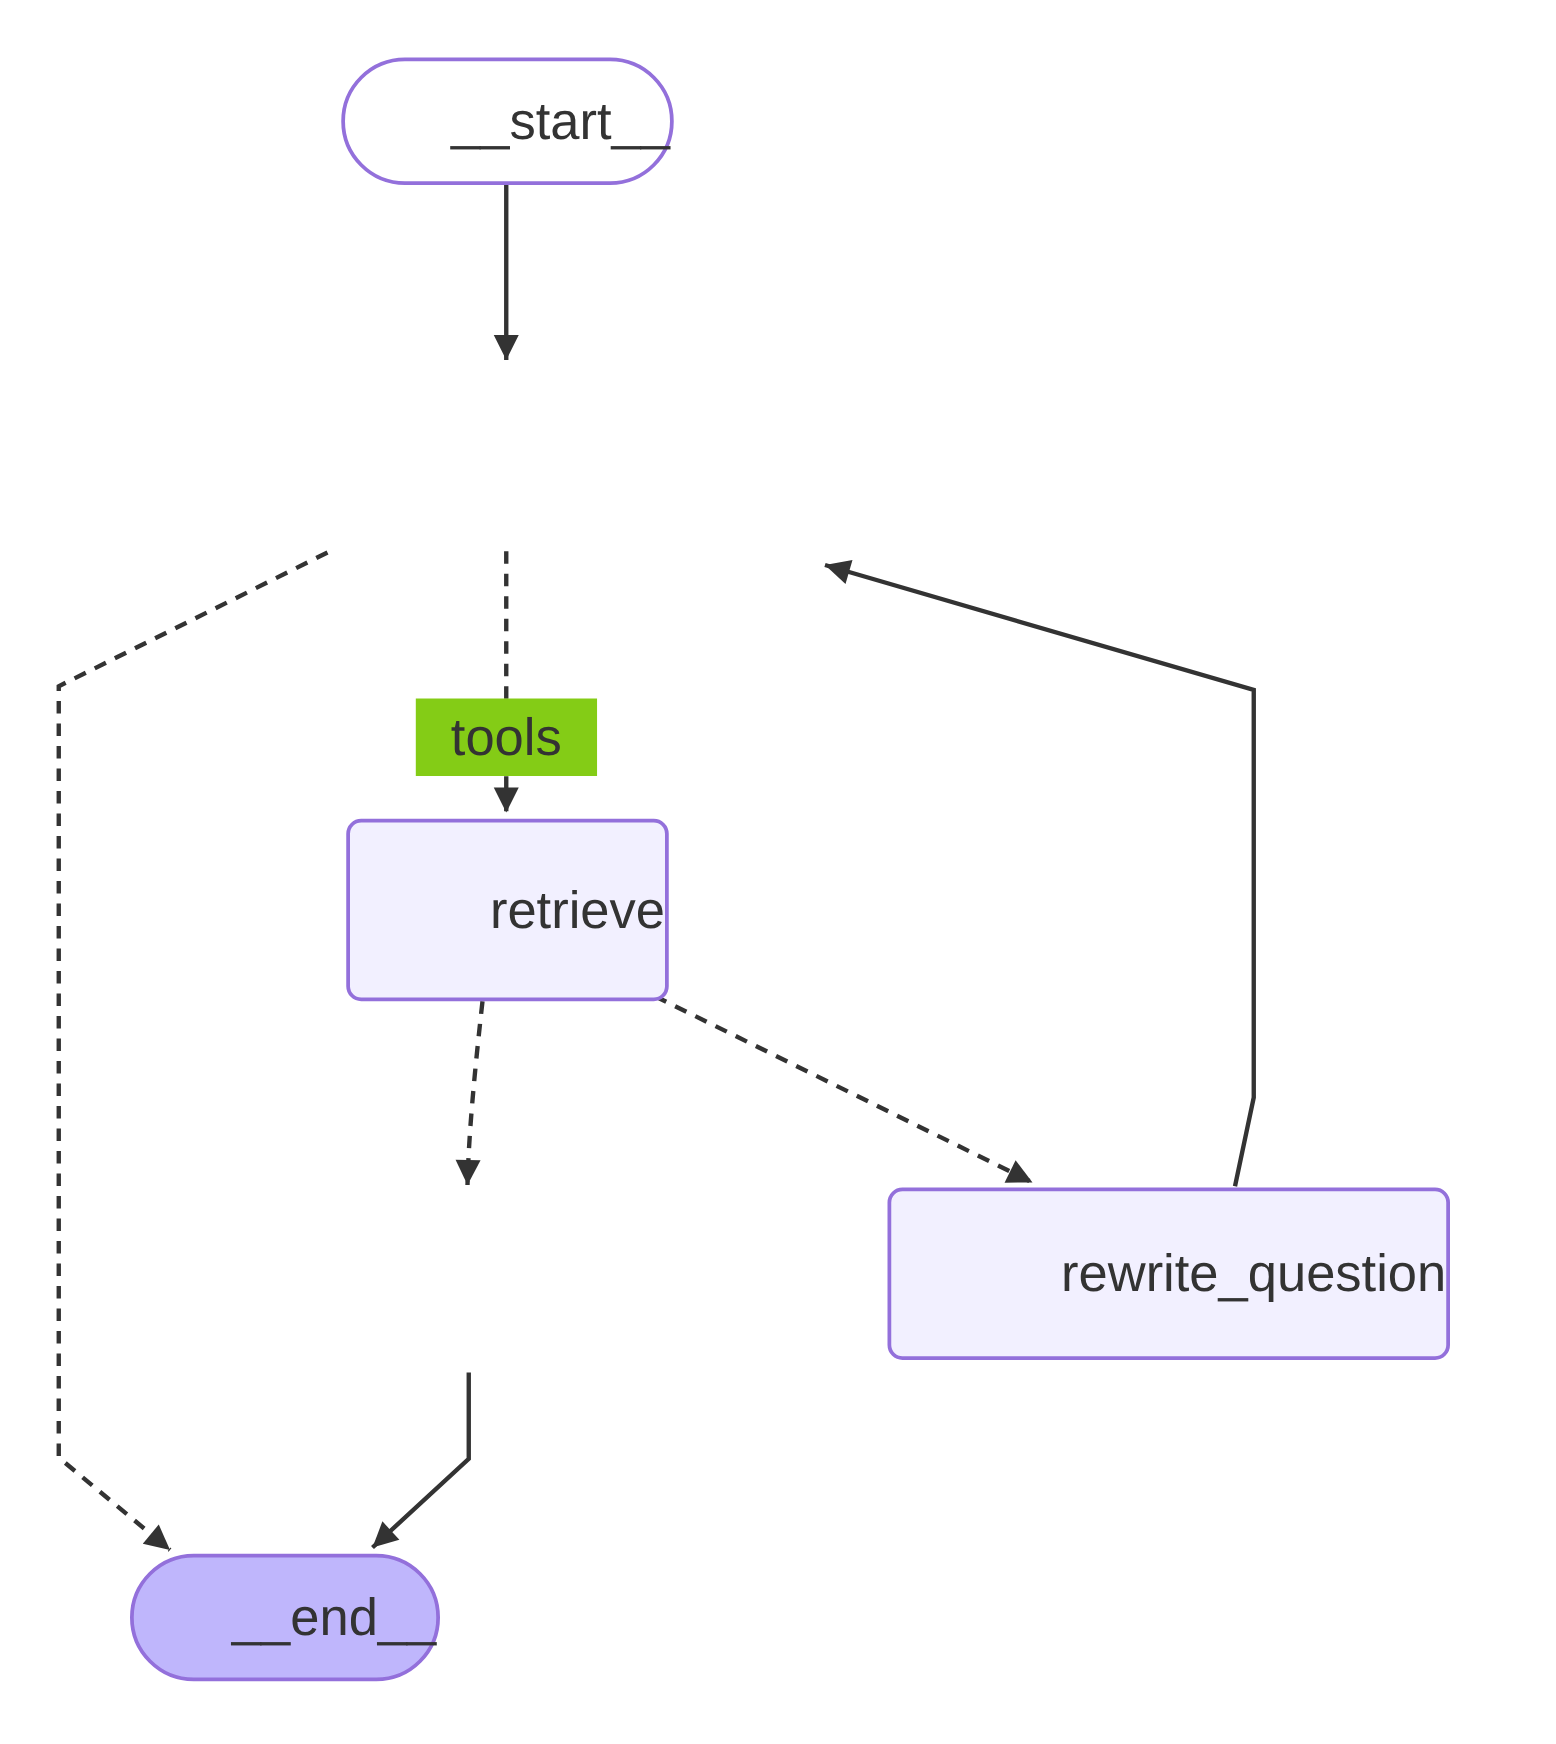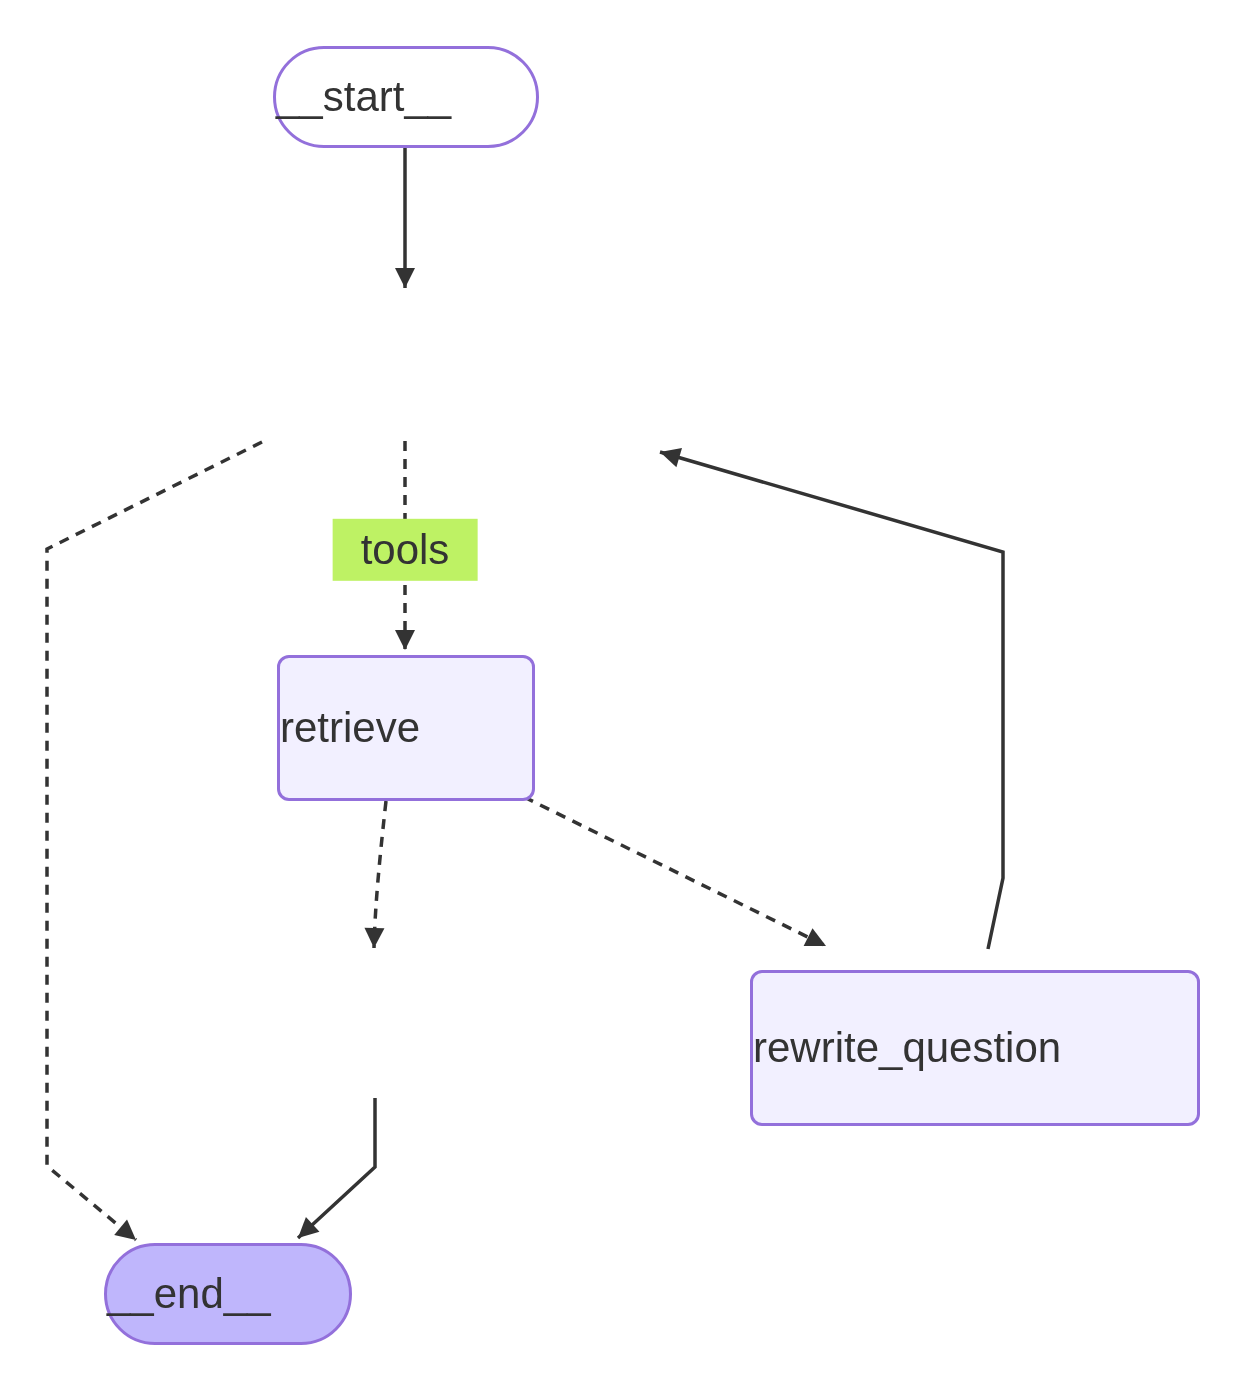--- a/index.html
+++ b/index.html
@@ -9,40 +9,41 @@
     background:#ffffff;
     font-family:"Liberation Sans", sans-serif;
     overflow:hidden;
   }
   .edges { position:absolute; left:0; top:0; }
   .edge { fill:none; stroke:#333333; stroke-width:3.5; }
   .edge.dashed { stroke-dasharray:10 8; }
   .node {
     position:absolute;
     box-sizing:border-box;
-    display:flex; align-items:center; justify-content:flex-start;
+    display:flex; align-items:center; justify-content:flex-end;
     background:#f2f0ff;
     border:3px solid #9370db;
     border-radius:12px;
     color:#333333;
     font-size:42px;
     line-height:1.2;
     white-space:nowrap;
   }
   .node.stadium { border-radius:52px; }
   .node.start-node { background:#ffffff; }
   .node.end-node { background:#bfb6fc; }
   .edge-label {
     position:absolute;
     transform:translate(-50%,-50%);
-    background:#bef264;
+    background:#84cc16;
     color:#333333;
     font-size:42px;
     line-height:1.2;
     padding:6px 28px;
+    margin-top:40px;
   }
 </style>
 </head>
 <body>
 
 <div class="canvas">
 
   <svg class="edges" width="1245" height="1395" viewBox="0 0 1245 1395">
     <defs>
       <marker id="arrow" viewBox="0 0 12 12" refX="11" refY="6" markerWidth="26" markerHeight="24" markerUnits="userSpaceOnUse" orient="auto">
@@ -70,21 +71,21 @@
   </div>
 
 
   <div class="edge-label" style="left:405px; top:550px;">tools</div>
 
   <div class="node" style="left:277px; top:655px; width:258px; height:146px;">
     <span>retrieve</span>
   </div>
 
 
-  <div class="node" style="left:750px; top:950px; width:450px; height:156px;margin-top:20px;">
+  <div class="node" style="left:710px; top:950px; width:450px; height:138px;">
     <span>rewrite_question</span>
   </div>
 
   <div class="node stadium end-node" style="left:104px; top:1243px; width:248px; height:102px;">
     <span>__end__</span>
   </div>
 
 </div>
 
 </body></html>

